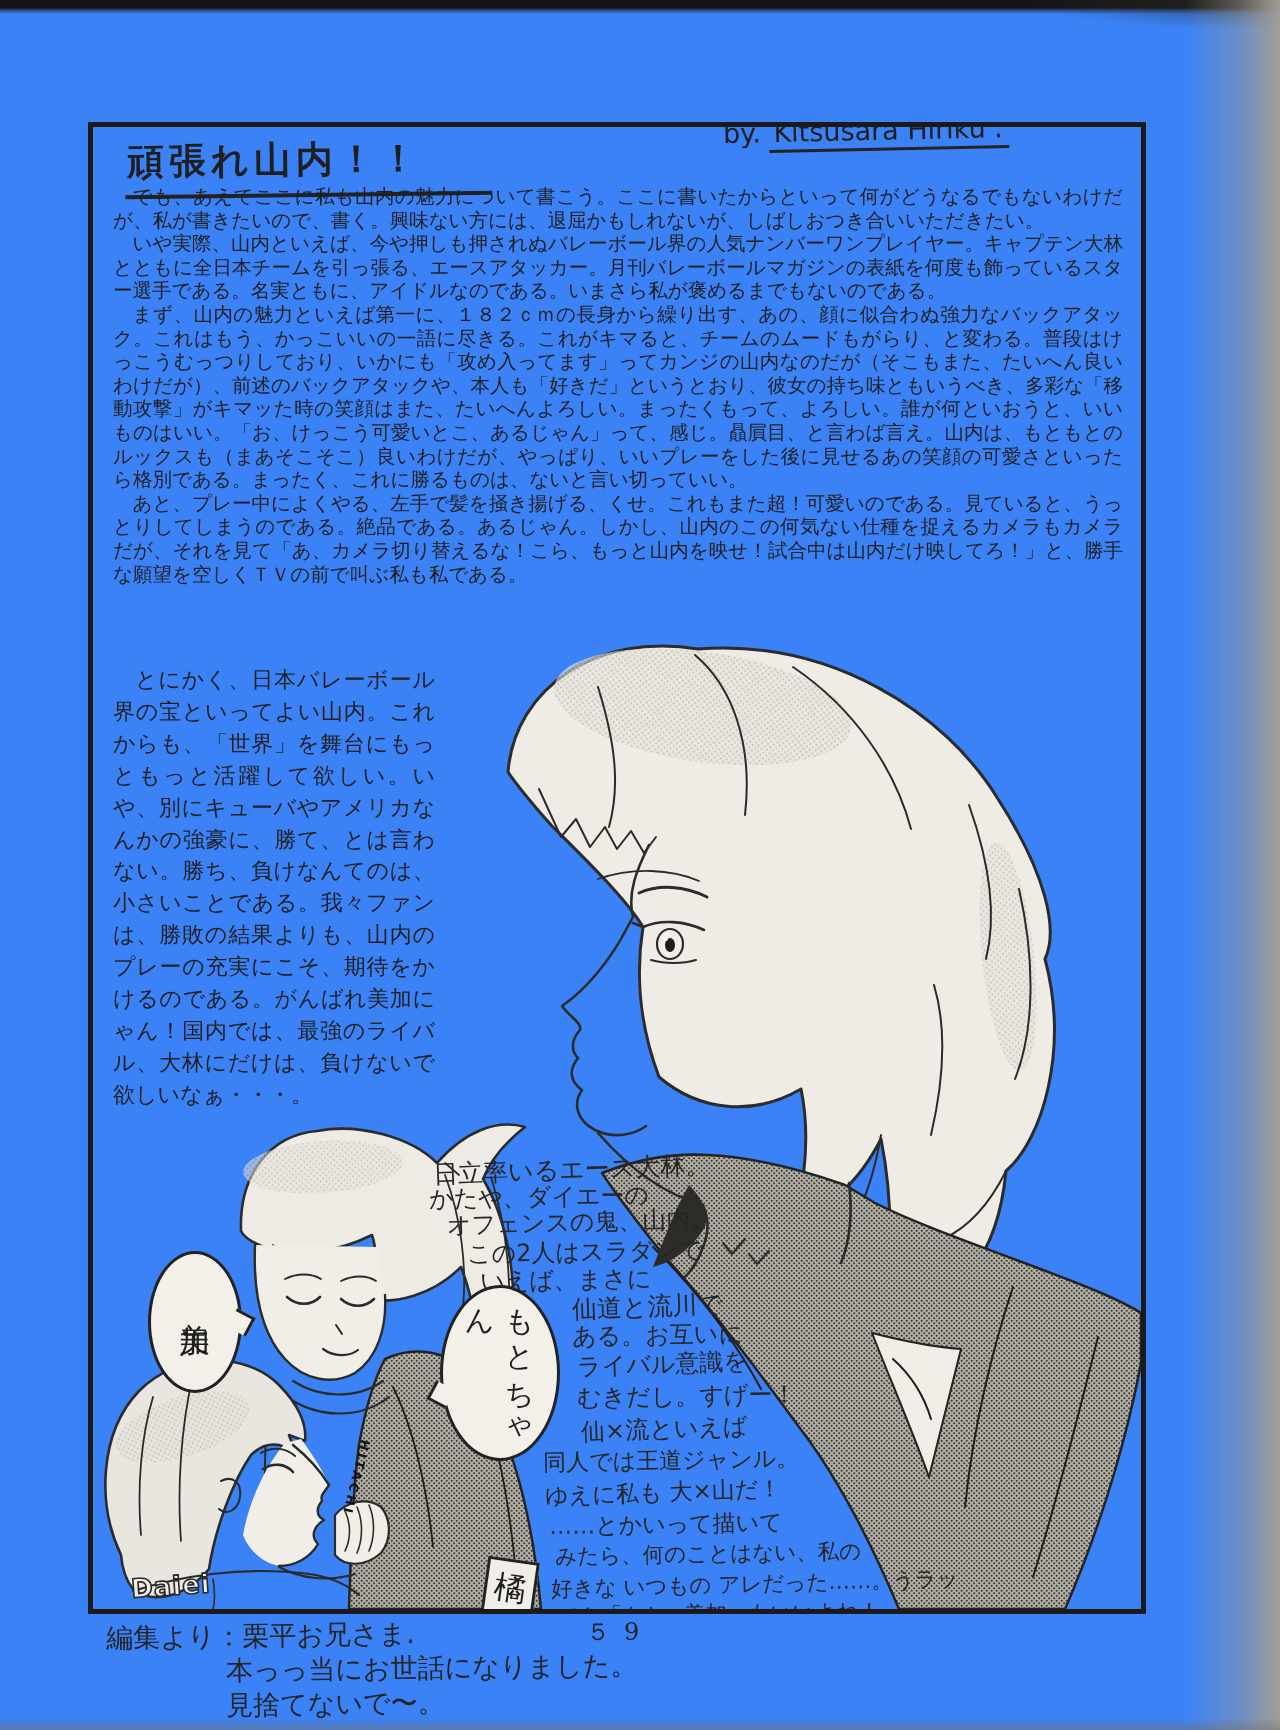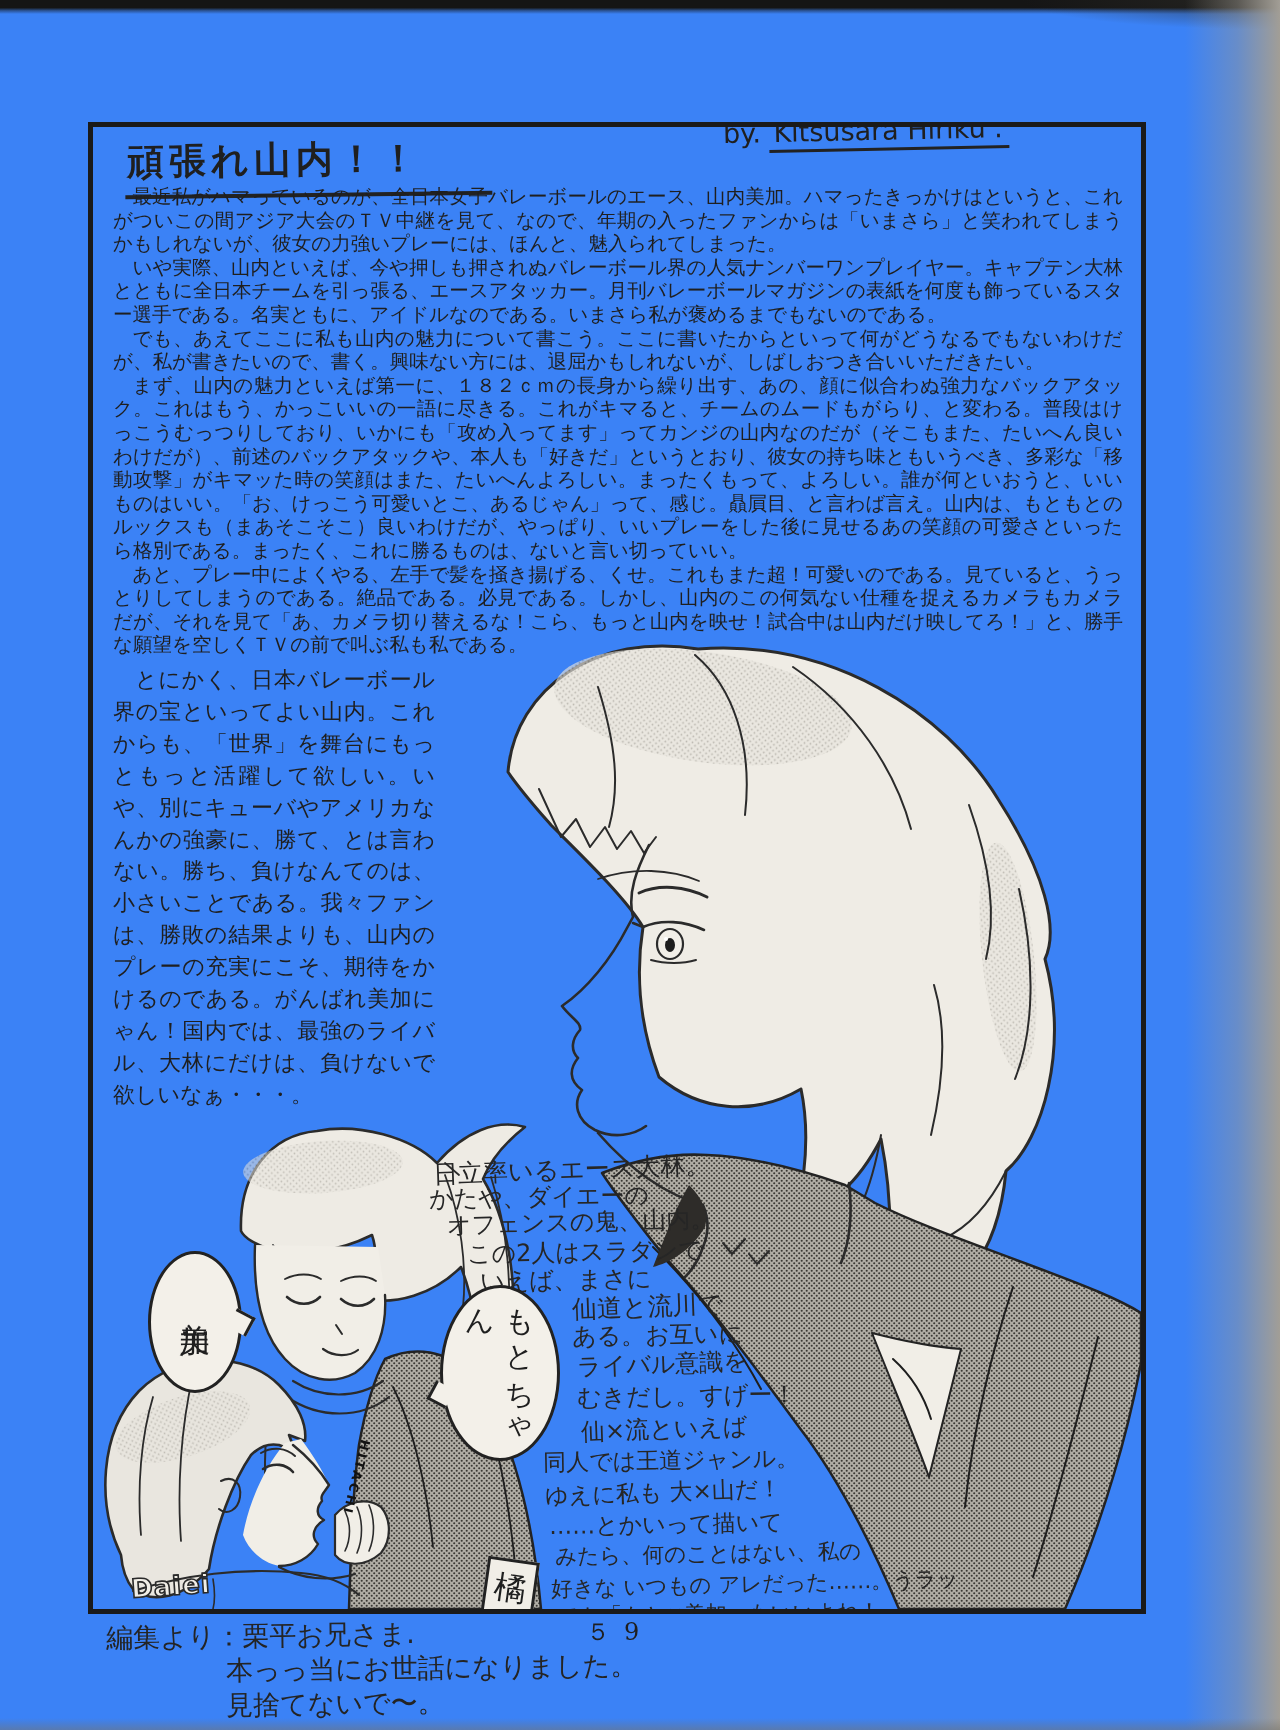--- a/index.html
+++ b/index.html
@@ -176,25 +176,24 @@
           <path d="M 264,1380 C 270,1394 270,1412 264,1426"></path>
           <path d="M 276,1378 C 282,1392 282,1410 276,1424"></path>
         </g>
       </g>
     </svg>
 
     <div class="title">頑張れ山内！！</div>
     <div class="byline"><span>by.</span> <span class="bname">Kitsusara Hiriku .</span></div>
 
     <div class="intro">
-      <p>最近私がハマっているのが、全日本女子バレーボールのエース、山内美加。ハマったきっかけはというと、これがついこの間アジア大会のＴＶ中継を見て、なので、年期の入ったファンからは「いまさら」と笑われてしまうかもしれないが、彼女の力強いプレーには、ほんと、魅入られてしまった。</p>
+      <p>でも、あえてここに私も山内の魅力について書こう。ここに書いたからといって何がどうなるでもないわけだが、私が書きたいので、書く。興味ない方には、退屈かもしれないが、しばしおつき合いいただきたい。</p>
       <p>いや実際、山内といえば、今や押しも押されぬバレーボール界の人気ナンバーワンプレイヤー。キャプテン大林とともに全日本チームを引っ張る、エースアタッカー。月刊バレーボールマガジンの表紙を何度も飾っているスター選手である。名実ともに、アイドルなのである。いまさら私が褒めるまでもないのである。</p>
-      <p>でも、あえてここに私も山内の魅力について書こう。ここに書いたからといって何がどうなるでもないわけだが、私が書きたいので、書く。興味ない方には、退屈かもしれないが、しばしおつき合いいただきたい。</p>
       <p>まず、山内の魅力といえば第一に、１８２ｃｍの長身から繰り出す、あの、顔に似合わぬ強力なバックアタック。これはもう、かっこいいの一語に尽きる。これがキマると、チームのムードもがらり、と変わる。普段はけっこうむっつりしており、いかにも「攻め入ってます」ってカンジの山内なのだが（そこもまた、たいへん良いわけだが）、前述のバックアタックや、本人も「好きだ」というとおり、彼女の持ち味ともいうべき、多彩な「移動攻撃」がキマッた時の笑顔はまた、たいへんよろしい。まったくもって、よろしい。誰が何といおうと、いいものはいい。「お、けっこう可愛いとこ、あるじゃん」って、感じ。贔屓目、と言わば言え。山内は、もともとのルックスも（まあそこそこ）良いわけだが、やっぱり、いいプレーをした後に見せるあの笑顔の可愛さといったら格別である。まったく、これに勝るものは、ないと言い切っていい。</p>
-      <p>あと、プレー中によくやる、左手で髪を掻き揚げる、くせ。これもまた超！可愛いのである。見ていると、うっとりしてしまうのである。絶品である。必見である。しかし、山内のこの何気ない仕種を捉えるカメラもカメラだが、それを見て「あ、カメラ切り替えるな！こら、もっと山内を映せ！試合中は山内だけ映してろ！」と、勝手な願望を空しくＴＶの前で叫ぶ私も私である。</p>
+      <p>あと、プレー中によくやる、左手で髪を掻き揚げる、くせ。これもまた超！可愛いのである。見ていると、うっとりしてしまうのである。絶品である。あるじゃん。しかし、山内のこの何気ない仕種を捉えるカメラもカメラだが、それを見て「あ、カメラ切り替えるな！こら、もっと山内を映せ！試合中は山内だけ映してろ！」と、勝手な願望を空しくＴＶの前で叫ぶ私も私である。</p>
     </div>
     <div class="colpar">とにかく、日本バレーボール界の宝といってよい山内。これからも、「世界」を舞台にもっともっと活躍して欲しい。いや、別にキューバやアメリカなんかの強豪に、勝て、とは言わない。勝ち、負けなんてのは、小さいことである。我々ファンは、勝敗の結果よりも、山内のプレーの充実にこそ、期待をかけるのである。がんばれ美加にゃん！国内では、最強のライバル、大林にだけは、負けないで欲しいなぁ・・・。</div>
 
     <span class="hand" style="left:340px;top:1026px;font-size:25px;transform:rotate(-2deg)">日立率いるエース大林。</span>
     <span class="hand" style="left:336px;top:1054px;font-size:24px;transform:rotate(-1deg)">かたや、ダイエーの</span>
     <span class="hand" style="left:354px;top:1079px;font-size:24px;transform:rotate(-1.5deg)">オフェンスの鬼、山内。</span>
     <span class="hand" style="left:374px;top:1109px;font-size:24px;transform:rotate(-1deg)">この2人はスラダンで</span>
     <span class="hand" style="left:387px;top:1137px;font-size:24px;transform:rotate(-1deg)">いえば、まさに</span>
     <span class="hand" style="left:479px;top:1163px;font-size:25px;transform:rotate(-2deg)">仙道と流川で</span>
     <span class="hand" style="left:479px;top:1192px;font-size:24px;transform:rotate(-1deg)">ある。お互いに</span>

